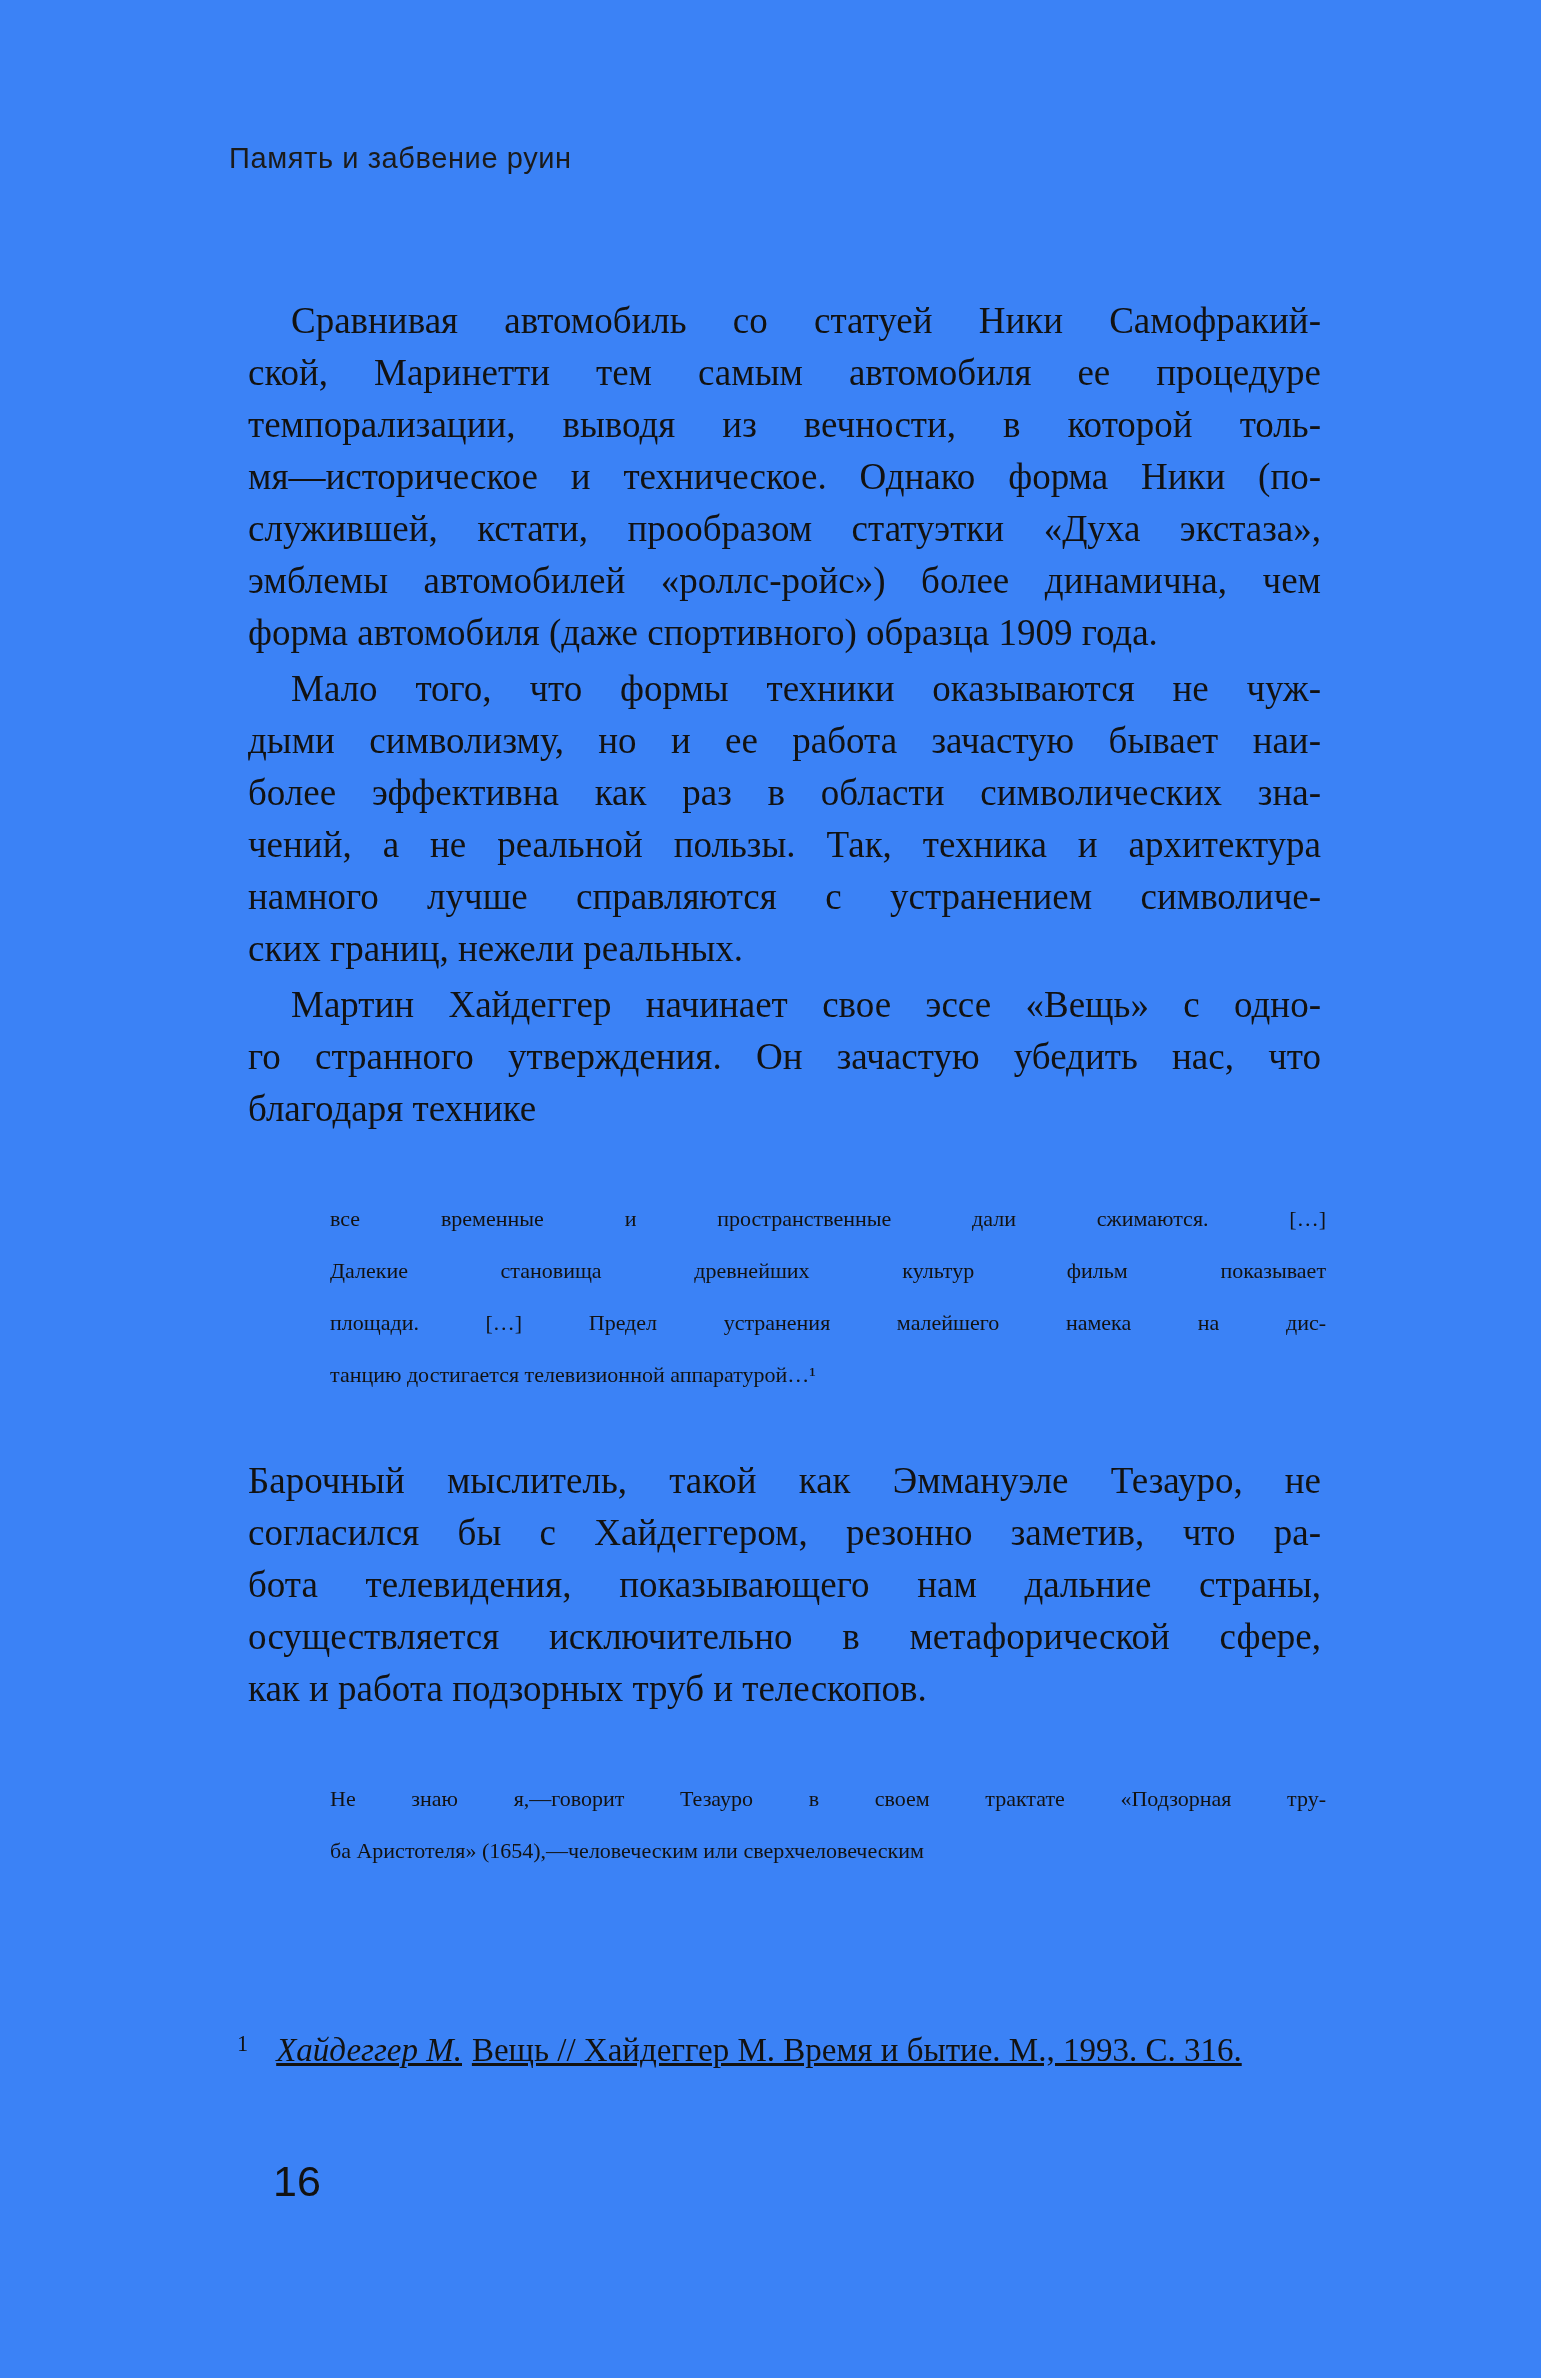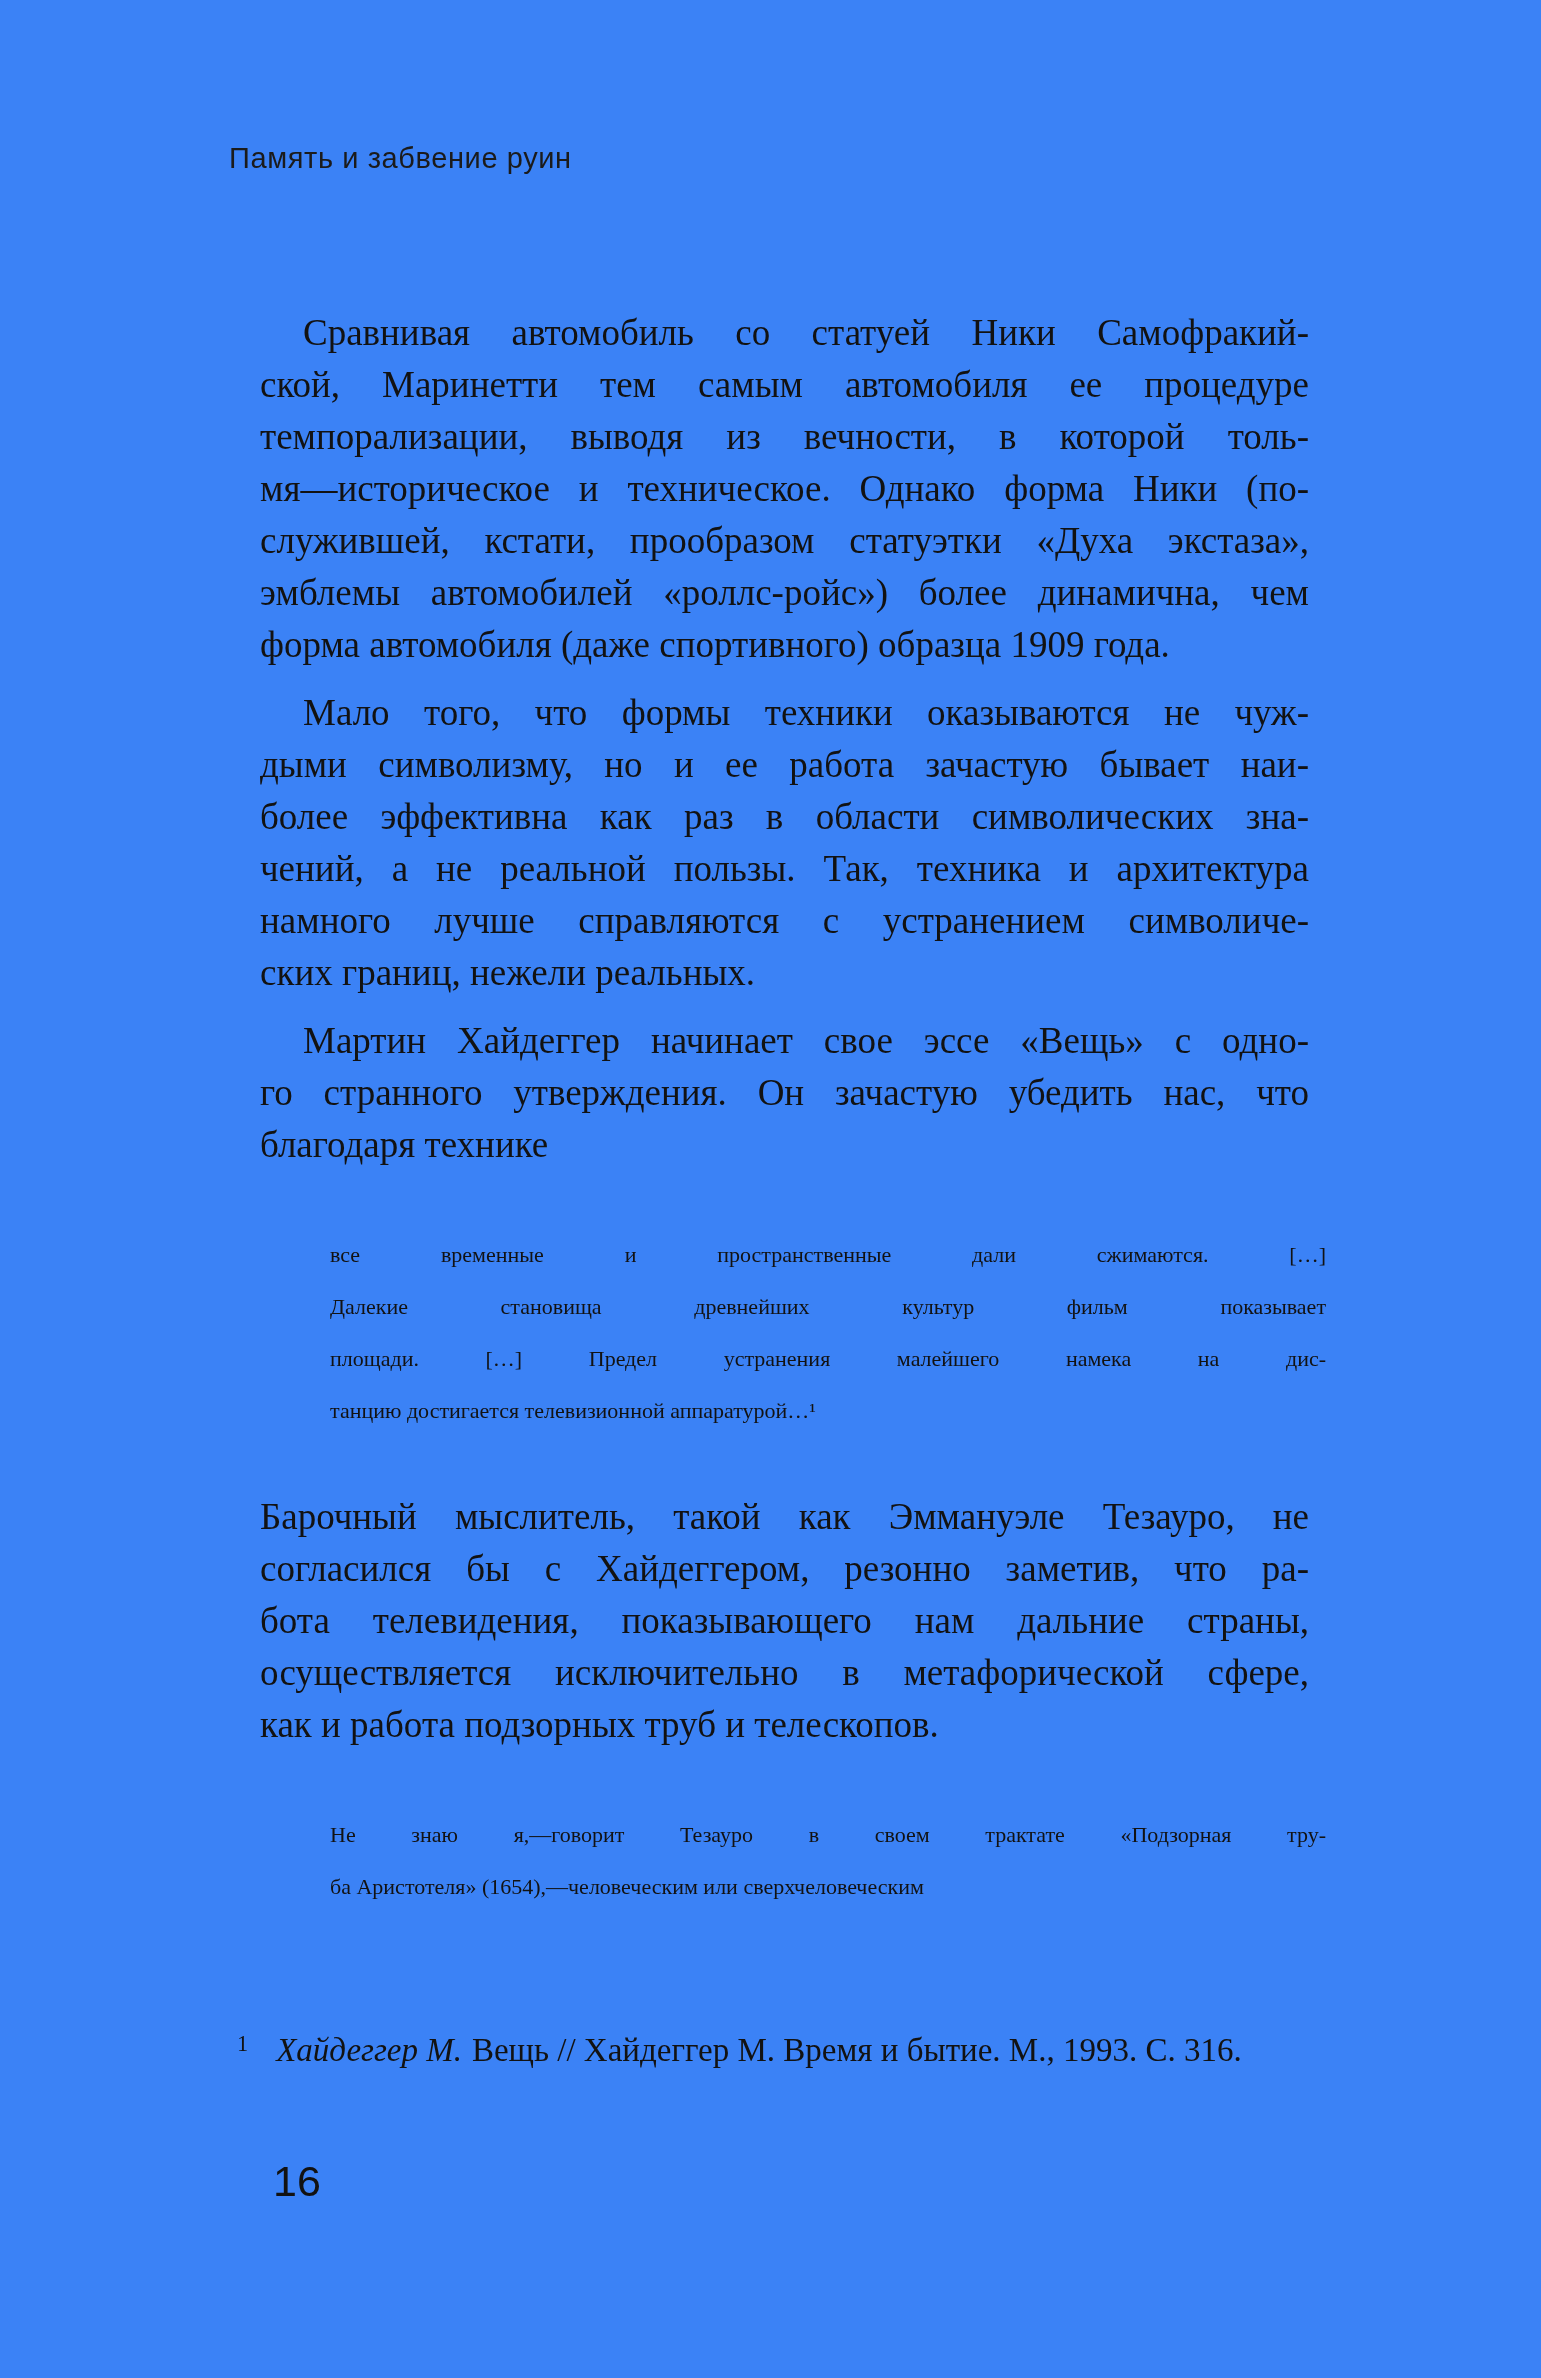--- a/index.html
+++ b/index.html
@@ -26,21 +26,21 @@
   }
   .text-flow {
     position: absolute;
     left: 244px; top: 291px;
     width: 1081px;
     font-family: "Liberation Serif", "DejaVu Serif", serif;
     font-size: 37px;
     line-height: 52px;
     color: #121212;
   }
-  .para { margin: 16px; }
+  .para { margin: 4px; }
   .para.quote {
     margin: 58px 0 54px 86px;
     width: 996px;
     font-size: 22px;
   }
   .line {
     text-align: justify;
     -moz-text-align-last: justify;
     text-align-last: justify;
     height: 52px;
@@ -52,20 +52,21 @@
   }
   .para.indent .line:first-child { text-indent: 43px; }
   .footnote {
     position: absolute;
     left: 237px; top: 2029px;
     width: 1100px;
     font-family: "Liberation Serif", "DejaVu Serif", serif;
     font-size: 33px;
     line-height: 43px;
     color: #121212;
+    text-decoration: underline;
   }
   .fn-marker {
     display: inline-block;
     position: relative;
     top: -10.3px;
     font-size: 22.4px;
     margin-right: 28px;
   }
   .fn-author {
     font-style: italic;

